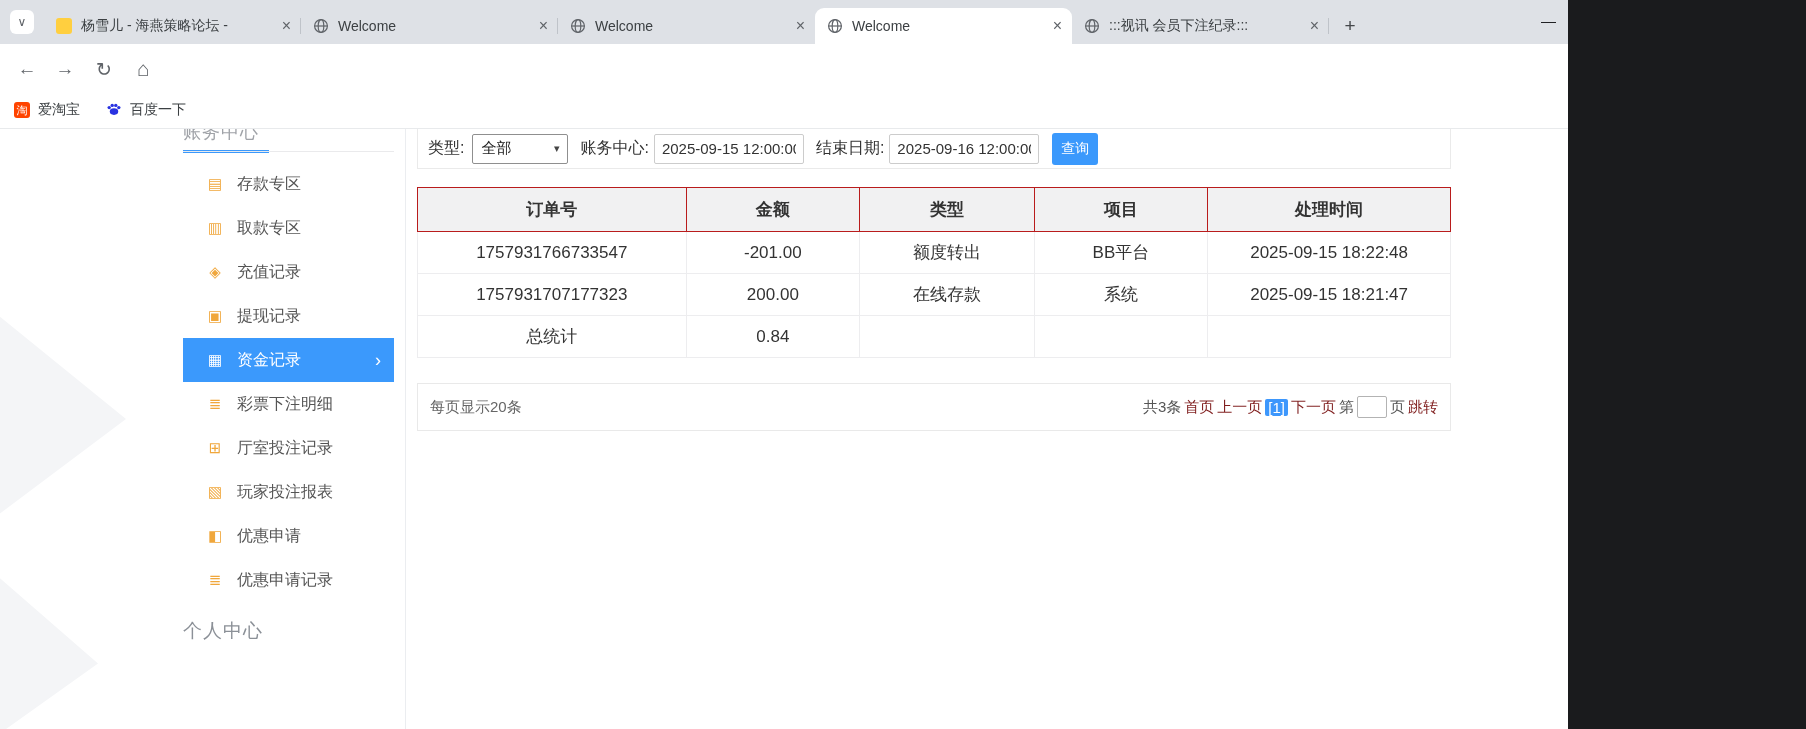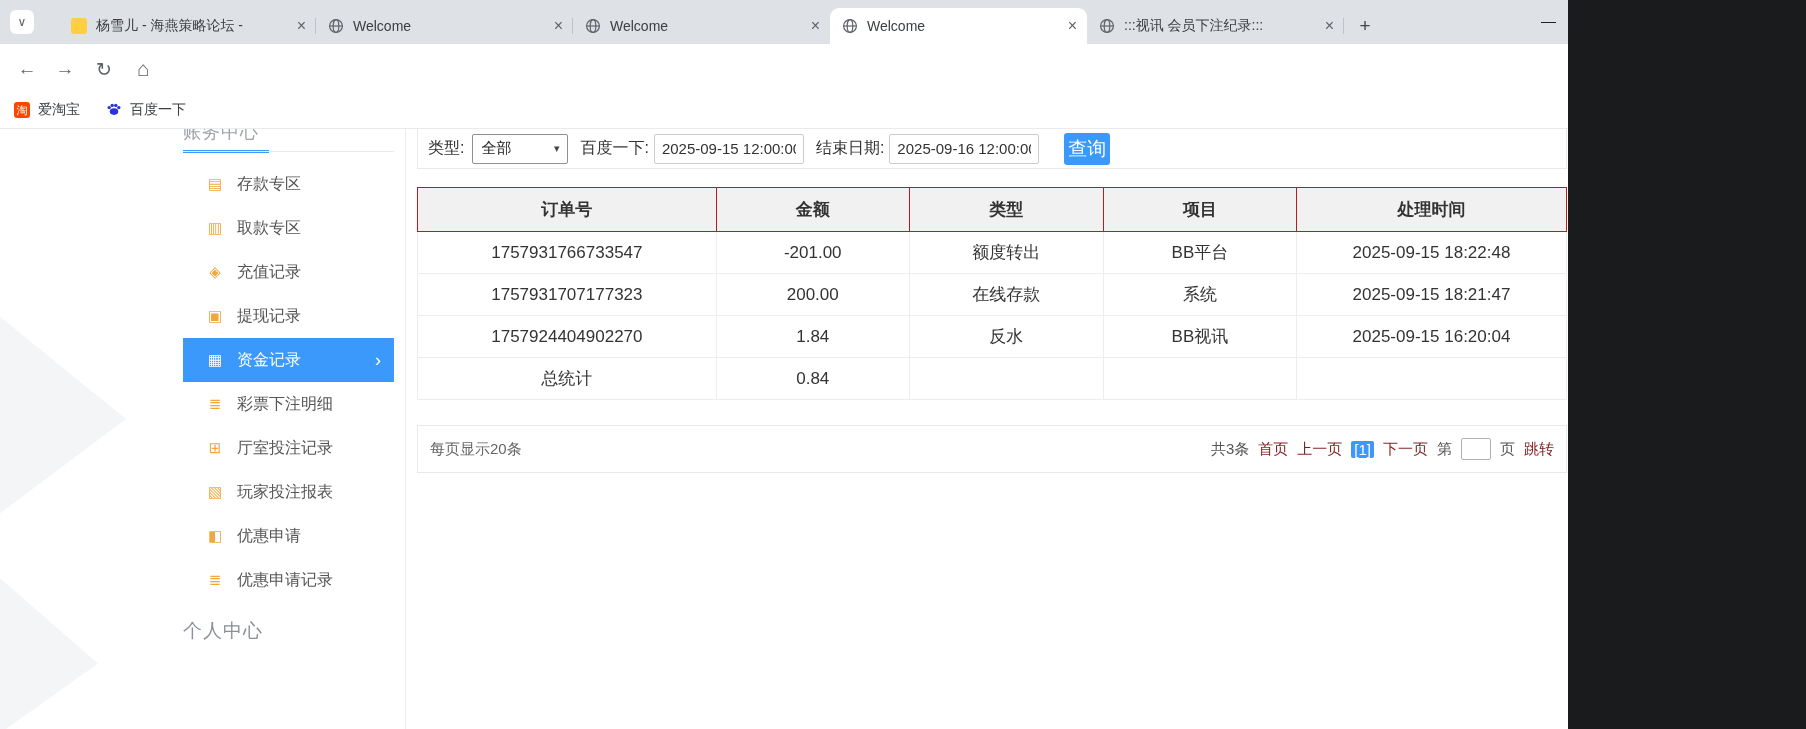--- a/index.html
+++ b/index.html
@@ -2,21 +2,21 @@
 <html><head>
 <meta charset="utf-8">
 <style>
   * { margin:0; padding:0; box-sizing:border-box; }
   body { width:1806px; height:729px; background:#1a1b1d; font-family:"Liberation Sans","DejaVu Sans",sans-serif; position:relative; overflow:hidden; }
   .window { position:absolute; left:0; top:0; width:1568px; height:729px; background:#fff; }
 
   
   .tabstrip { position:absolute; left:0; top:0; width:100%; height:44px; background:#dee1e6; }
   .tabsearch { position:absolute; left:10px; top:10px; width:24px; height:24px; background:#fff; border-radius:6px; display:flex; align-items:center; justify-content:center; color:#5f6368; font-size:12px; cursor:pointer; }
-  .tabs { position:absolute; left:59px; top:8px; height:36px; display:flex; align-items:flex-start; }
+  .tabs { position:absolute; left:44px; top:8px; height:36px; display:flex; align-items:flex-start; }
   .tab { width:257px; height:36px; display:flex; align-items:center; padding:0 10px 0 12px; position:relative; color:#3c4043; cursor:pointer; }
   .tab.active { background:#fff; border-radius:9px 9px 0 0; }
   .tab.sep::after { content:""; position:absolute; right:0; top:10px; height:16px; width:1px; background:#9aa0a6; opacity:.45; }
   .fav { width:16px; height:16px; flex:0 0 16px; display:inline-flex; align-items:center; justify-content:center; }
   .fav-forum { background:#ffcf3f; border-radius:3px; }
   .tab-title { font-size:14px; margin-left:9px; white-space:nowrap; overflow:hidden; text-overflow:ellipsis; flex:1; }
   .tab-close { font-size:16px; color:#5f6368; margin-left:6px; flex:0 0 auto; }
   .newtab { width:30px; height:30px; margin:3px 0 0 6px; display:flex; align-items:center; justify-content:center; font-size:19px; color:#44474a; cursor:pointer; }
   .minimize { position:absolute; right:12px; top:12px; font-size:15px; color:#202124; cursor:pointer; }
 
@@ -51,36 +51,36 @@
   .sb-list { margin-top:10px; }
   .sb-item { height:44px; display:flex; align-items:center; padding-left:23px; position:relative; cursor:pointer; }
   .sb-ico { width:18px; font-size:15px; color:#f0a73c; text-align:center; }
   .sb-label { font-size:16px; color:#555; margin-left:13px; }
   .sb-item.active { background:#3b99fc; }
   .sb-item.active .sb-ico, .sb-item.active .sb-label { color:#fff; }
   .sb-arrow { position:absolute; right:13px; color:#fff; font-size:18px; }
   .sb-bottom { margin-top:16px; font-size:19px; color:#8b9097; letter-spacing:1px; cursor:pointer; }
 
   
-  .main { position:absolute; left:417px; top:0; width:1150px; }
+  .main { position:absolute; left:417px; top:0; width:1034px; }
   .filter-box { height:40px; border:1px solid #eaeaea; border-top:none; display:flex; align-items:center; padding-left:10px; }
   .flabel { font-size:16px; color:#333; }
   .fselect { width:96px; height:30px; border:1px solid #8f8f8f; border-radius:2px; background:#fff; display:flex; align-items:center; justify-content:space-between; padding:0 8px; font-size:15px; color:#222; margin:0 12px 0 8px; cursor:pointer; }
   .caret { font-size:11px; color:#444; }
   .finput { width:150px; height:30px; border:1px solid #ccc; border-radius:2px; font-size:15px; color:#333; padding:0 7px; margin:0 12px 0 5px; font-family:inherit; }
-  .fbtn { width:46px; height:32px; background:#3b99fc; color:#fff; border:none; border-radius:3px; font-size:19px; margin-left:13px; cursor:pointer; font-family:inherit; }
+  .fbtn { width:46px; height:32px; background:#3b99fc; color:#fff; border:none; border-radius:3px; font-size:14px; margin-left:1px; cursor:pointer; font-family:inherit; }
 
   .tbl { width:100%; border-collapse:collapse; margin-top:18px; border:1px solid #e7e7e9; }
   .tbl th { height:44px; background:#f1f1f2; font-size:17px; font-weight:bold; color:#333; border:1px solid #b91c1c; }
   .tbl td { height:42px; font-size:17px; color:#333; text-align:center; border:1px solid #ededef; }
   .col-order { width:26%; } .col-amt { width:16.8%; } .col-type { width:16.9%; } .col-item { width:16.8%; } .col-time { width:23.5%; }
 
   .pager { margin-top:25px; height:48px; border:1px solid #e9e9e9; background:#fff; display:flex; align-items:center; justify-content:space-between; padding:3px 12px; }
   .pp { font-size:15px; color:#666; }
-  .pright { display:flex; align-items:center; gap:9px; font-size:15px; }
+  .pright { display:flex; align-items:center; gap:3px; font-size:15px; }
   .ptotal, .ptxt { color:#555; }
   .plink { color:#7f1d1d; cursor:pointer; text-decoration:none; }
   .pcur { background:#3d97fc; color:#fff; padding:0 3px; border-radius:2px; }
   .pinput { width:30px; height:22px; border:1px solid #b3b3b3; border-radius:2px; font-size:14px; text-align:center; font-family:inherit; }
 </style>
 </head>
 <body>
 
 <div class="window">
 
@@ -236,21 +236,21 @@
     </div>
 
     <div class="main">
 
       <div class="filter-box">
         <span class="flabel">类型:</span>
         <div class="fselect">
           <span>全部</span>
           <span class="caret">▾</span>
         </div>
-        <span class="flabel">百度一下:</span>
+        <span class="flabel">账务中心:</span>
         <input class="finput" value="2025-09-15 12:00:00" style="">
         <span class="flabel">结束日期:</span>
         <input class="finput" value="2025-09-16 12:00:00" style="">
         <button class="fbtn">查询</button>
       </div>
 
       <table class="tbl">
         <thead>
           <tr>
             <th class="col-order">订单号</th>
@@ -269,27 +269,20 @@
             <td>2025-09-15 18:22:48</td>
           </tr>
           <tr>
             <td>1757931707177323</td>
             <td>200.00</td>
             <td>在线存款</td>
             <td>系统</td>
             <td>2025-09-15 18:21:47</td>
           </tr>
           <tr>
-            <td>1757924404902270</td>
-            <td>1.84</td>
-            <td>反水</td>
-            <td>BB视讯</td>
-            <td>2025-09-15 16:20:04</td>
-          </tr>
-          <tr>
             <td>总统计</td>
             <td>0.84</td>
             <td></td>
             <td></td>
             <td></td>
           </tr>
         </tbody>
       </table>
 
       <div class="pager">

